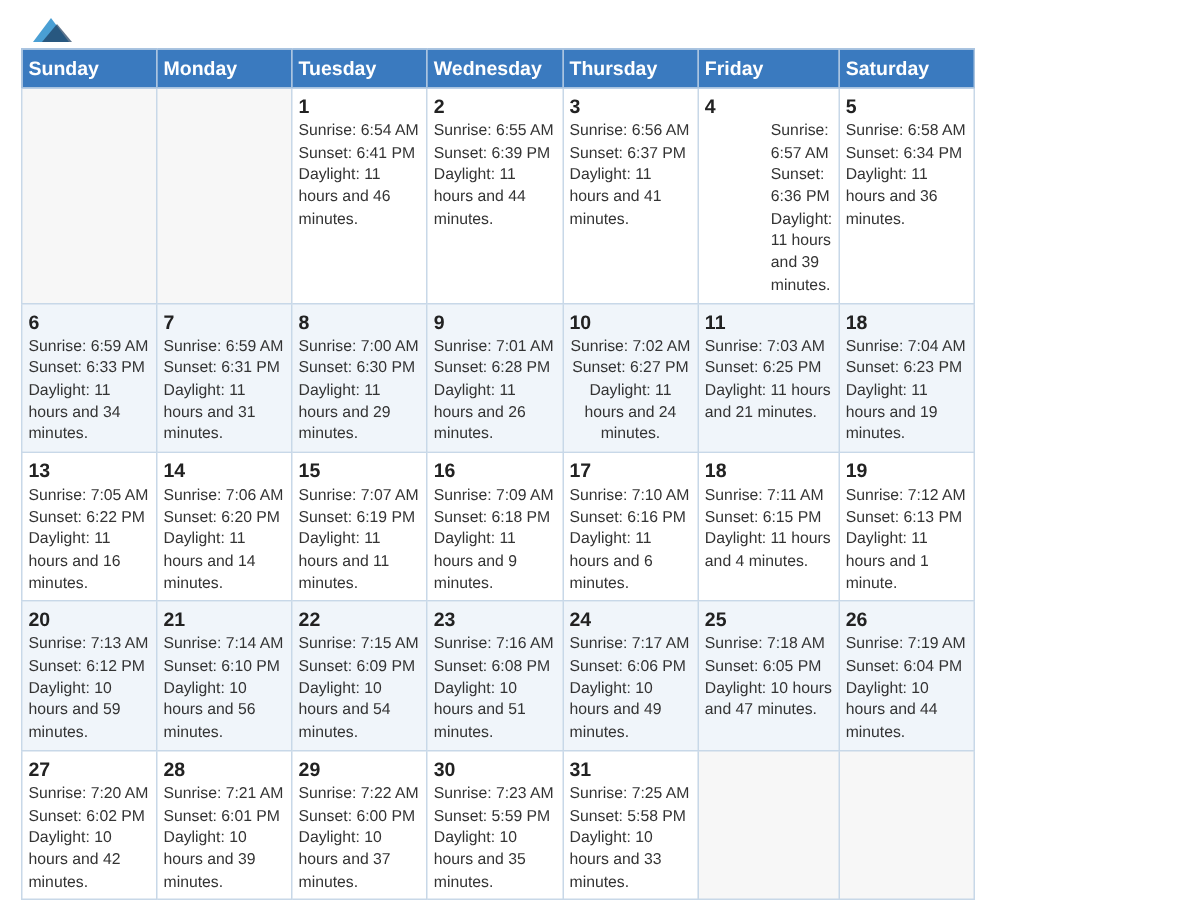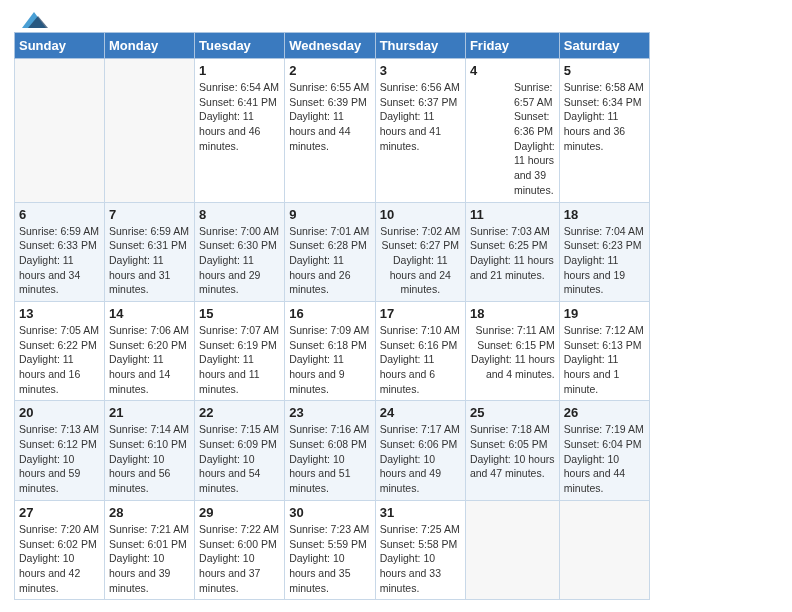--- a/index.html
+++ b/index.html
@@ -228,21 +228,21 @@
 Daylight: 11 hours and 9 minutes.</div>
           </td>
           <td>
             <span class="day-number">17</span>
             <div class="day-info" style="white-space: pre-line;">Sunrise: 7:10 AM
 Sunset: 6:16 PM
 Daylight: 11 hours and 6 minutes.</div>
           </td>
           <td>
             <span class="day-number">18</span>
-            <div class="day-info" style="white-space: pre-line; text-align: right;">Sunrise: 7:11 AM
+            <div class="day-info" style="white-space: pre-line;">Sunrise: 7:11 AM
 Sunset: 6:15 PM
 Daylight: 11 hours and 4 minutes.</div>
           </td>
           <td>
             <span class="day-number">19</span>
             <div class="day-info" style="white-space: pre-line;">Sunrise: 7:12 AM
 Sunset: 6:13 PM
 Daylight: 11 hours and 1 minute.</div>
           </td>
         </tr>

